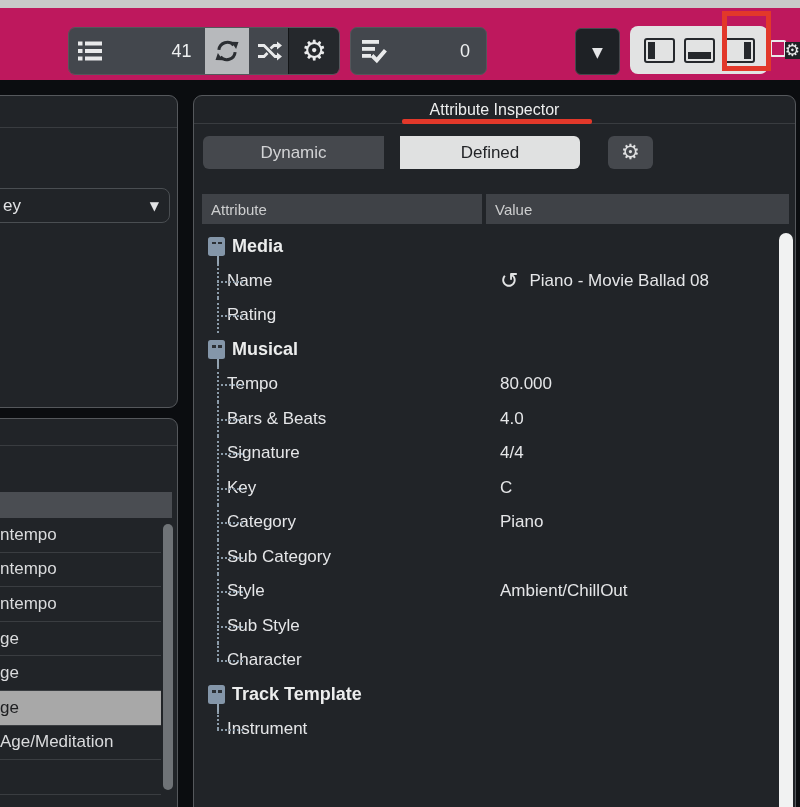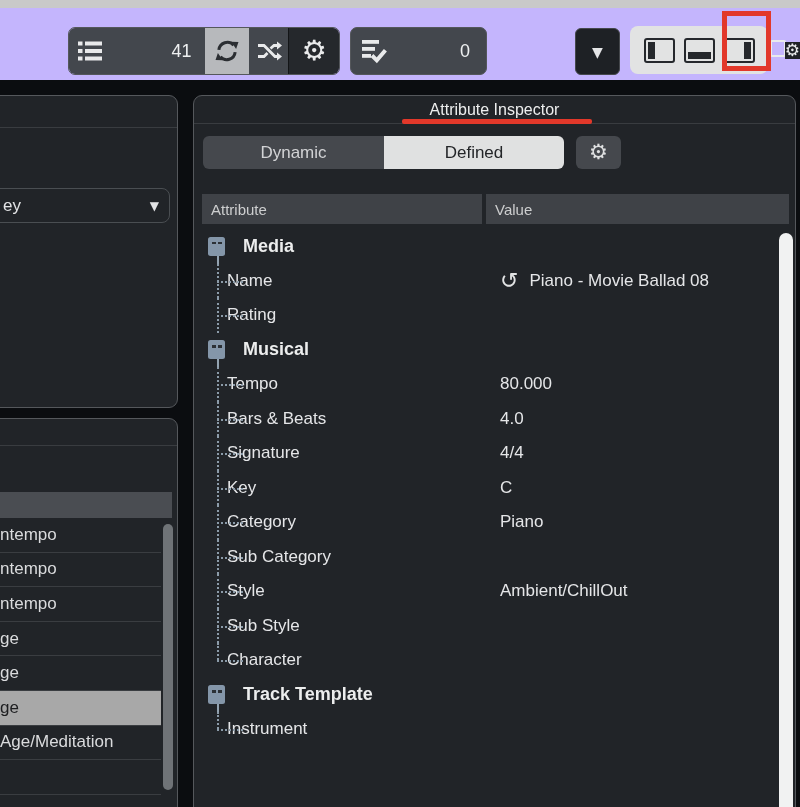--- a/index.html
+++ b/index.html
@@ -5,21 +5,21 @@
   html,body{margin:0;padding:0;}
   body{
     width:800px;height:807px;overflow:hidden;position:relative;
     background:#0b0d10;
     font-family:"Liberation Sans","DejaVu Sans",sans-serif;
     -webkit-font-smoothing:antialiased;
   }
   .abs{position:absolute;}
   
   .topstrip{left:0;top:0;width:800px;height:8px;background:#c9c9c9;}
-  .toolbar{left:0;top:8px;width:800px;height:72px;background:#c4b5fd;}
+  .toolbar{left:0;top:8px;width:800px;height:72px;background:#be185d;}
   .tb-group{position:absolute;display:flex;align-items:stretch;border:1px solid #54575b;border-radius:7px;overflow:hidden;}
   .tb-groupA{left:68px;top:19px;height:46px;width:270px;}
   .segA1{width:136px;background:#43474d;display:flex;align-items:center;}
   .segA2{width:45px;background:#b7b9bc;display:flex;align-items:center;justify-content:center;}
   .segA3{width:39px;background:#43474d;display:flex;align-items:center;justify-content:center;}
   .segA4{width:50px;background:#25282c;display:flex;align-items:center;justify-content:center;border-left:1px solid #131517;}
   .count{margin-left:auto;padding-right:13px;font-size:18px;color:#eef0f1;}
   .tb-groupB{left:350px;top:19px;height:46px;width:135px;background:#43474d;display:flex;align-items:center;}
   .tb-groupB .icon-wrap{padding-left:9px;display:flex;align-items:center;}
   .gear-glyph{font-family:"DejaVu Sans",sans-serif;color:#e9eaeb;font-size:28px;line-height:1;}
@@ -47,21 +47,21 @@
   .panelL2 .divider{position:absolute;left:0;right:0;top:26px;border-top:1px solid #393c40;}
   .graybar{position:absolute;left:0;top:73px;right:5px;height:26px;background:#4a4d52;}
   .llist{position:absolute;left:13px;top:99px;width:161px;}
   .lrow{height:33.6px;border-bottom:1px solid #3a3d41;display:flex;align-items:center;font-size:17px;color:#dadbdd;white-space:nowrap;overflow:hidden;}
   .lrow.selected{background:#a8a8a8;color:#1d1e20;}
   .lscroll{position:absolute;left:176px;top:105px;width:10px;height:266px;background:#6f7377;border-radius:5px;}
   
   .panelR{left:193px;top:95px;width:603px;height:740px;}
   .ai-title{position:absolute;left:0;right:0;top:0;height:27px;display:flex;align-items:center;justify-content:center;border-bottom:1px solid #393c40;font-size:16px;color:#edeeee;}
   .red-underline{left:402px;top:119px;width:190px;height:4.5px;background:#e2382a;border-radius:2px;z-index:6;}
-  .tabs{position:absolute;left:9px;top:40px;display:flex;align-items:center;}
+  .tabs{position:absolute;left:9px;top:40px;display:flex;align-items:center;gap:16px;}
   .tab{height:33px;display:flex;align-items:center;justify-content:center;font-size:17px;box-sizing:border-box;}
   .tab.dynamic{width:181px;background:#45484d;color:#d2d3d5;border-radius:6px 0 0 6px;}
   .tab.defined{width:180px;background:#e0e1e1;color:#232528;border-radius:0 6px 6px 0;}
   .tab-gear{margin-left:12px;width:45px;height:33px;background:#45484d;border-radius:6px;display:flex;align-items:center;justify-content:center;}
   .tab-gear span{font-family:"DejaVu Sans",sans-serif;font-size:21px;color:#dfe0e1;line-height:1;}
   .thead{position:absolute;left:8px;top:98px;right:6px;height:30px;display:flex;}
   .th{background:#3f4247;color:#cdcecf;font-size:15px;display:flex;align-items:center;padding-left:9px;box-sizing:border-box;}
   .th.attr{width:280px;}
   .th.val{flex:1;margin-left:4px;}
   .rows{position:absolute;left:0;top:133px;right:0;}
@@ -69,21 +69,21 @@
   .arow .acell{width:296px;height:100%;display:flex;align-items:center;padding-left:33px;box-sizing:border-box;font-size:17px;color:#e5e6e8;white-space:nowrap;}
   .arow .vcell{flex:1;height:100%;display:flex;align-items:center;padding-left:10px;margin-right:16px;font-size:17px;color:#e5e6e8;white-space:nowrap;overflow:hidden;}
   .arow.selected .acell{background:#9c9c9c;color:#18191b;}
   .arow.selected .vcell{background:#e9eaea;margin-right:4px;}
   .arow.child::before{content:'';position:absolute;left:23px;top:0;bottom:0;border-left:2px dotted #8b9ba9;}
   .arow.child.last::before{bottom:50%;}
   .arow.child::after{content:'';position:absolute;left:23px;top:50%;width:26px;border-top:2px dotted #8b9ba9;}
   .arow.group::after{content:'';position:absolute;left:23px;bottom:0;height:8px;border-left:2px solid #93a3b1;}
   .node{margin-left:14px;width:17px;height:19px;background:#8496a9;border-radius:2.5px;display:flex;justify-content:center;gap:2px;padding-top:5px;box-sizing:border-box;}
   .node i{width:4px;height:2.5px;background:#2c3136;}
-  .glabel{margin-left:18px;font-size:18px;font-weight:bold;color:#eceded;}
+  .glabel{margin-left:7px;font-size:18px;font-weight:bold;color:#eceded;}
   .revert{font-family:"DejaVu Sans",sans-serif;font-size:22px;color:#e2e3e4;margin-right:11px;line-height:1;}
   .ai-scroll{position:absolute;right:2px;top:137px;bottom:-2px;width:14.5px;background:#f1f2f2;border-radius:8px 8px 0 0;z-index:4;}
   
   svg{display:block;}
 </style>
 </head>
 <body>
 
 <div class="abs topstrip"></div>
 <div class="abs toolbar">

